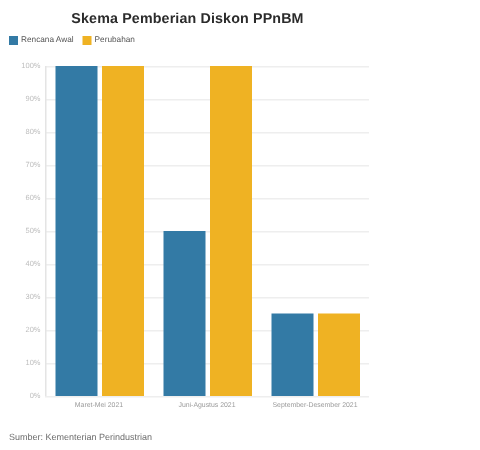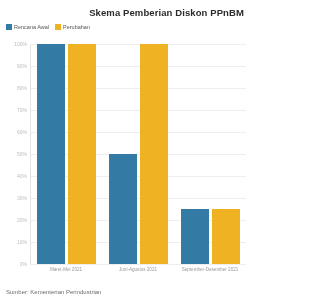--- a/index.html
+++ b/index.html
@@ -15,21 +15,21 @@
     position: relative;
   }
   .chart-card {
     width: 250px;
     height: 300px;
     box-sizing: border-box;
     position: relative;
     background: #ffffff;
   }
   .chart-title {
-    text-align: right;
+    text-align: center;
     font-size: 9.5px;
     font-weight: bold;
     color: #2b2b2b;
     letter-spacing: 0.1px;
     padding: 7px 6px 0 6px;
     margin: 0;
     line-height: 1.2;
   }
   .legend {
     display: flex;

